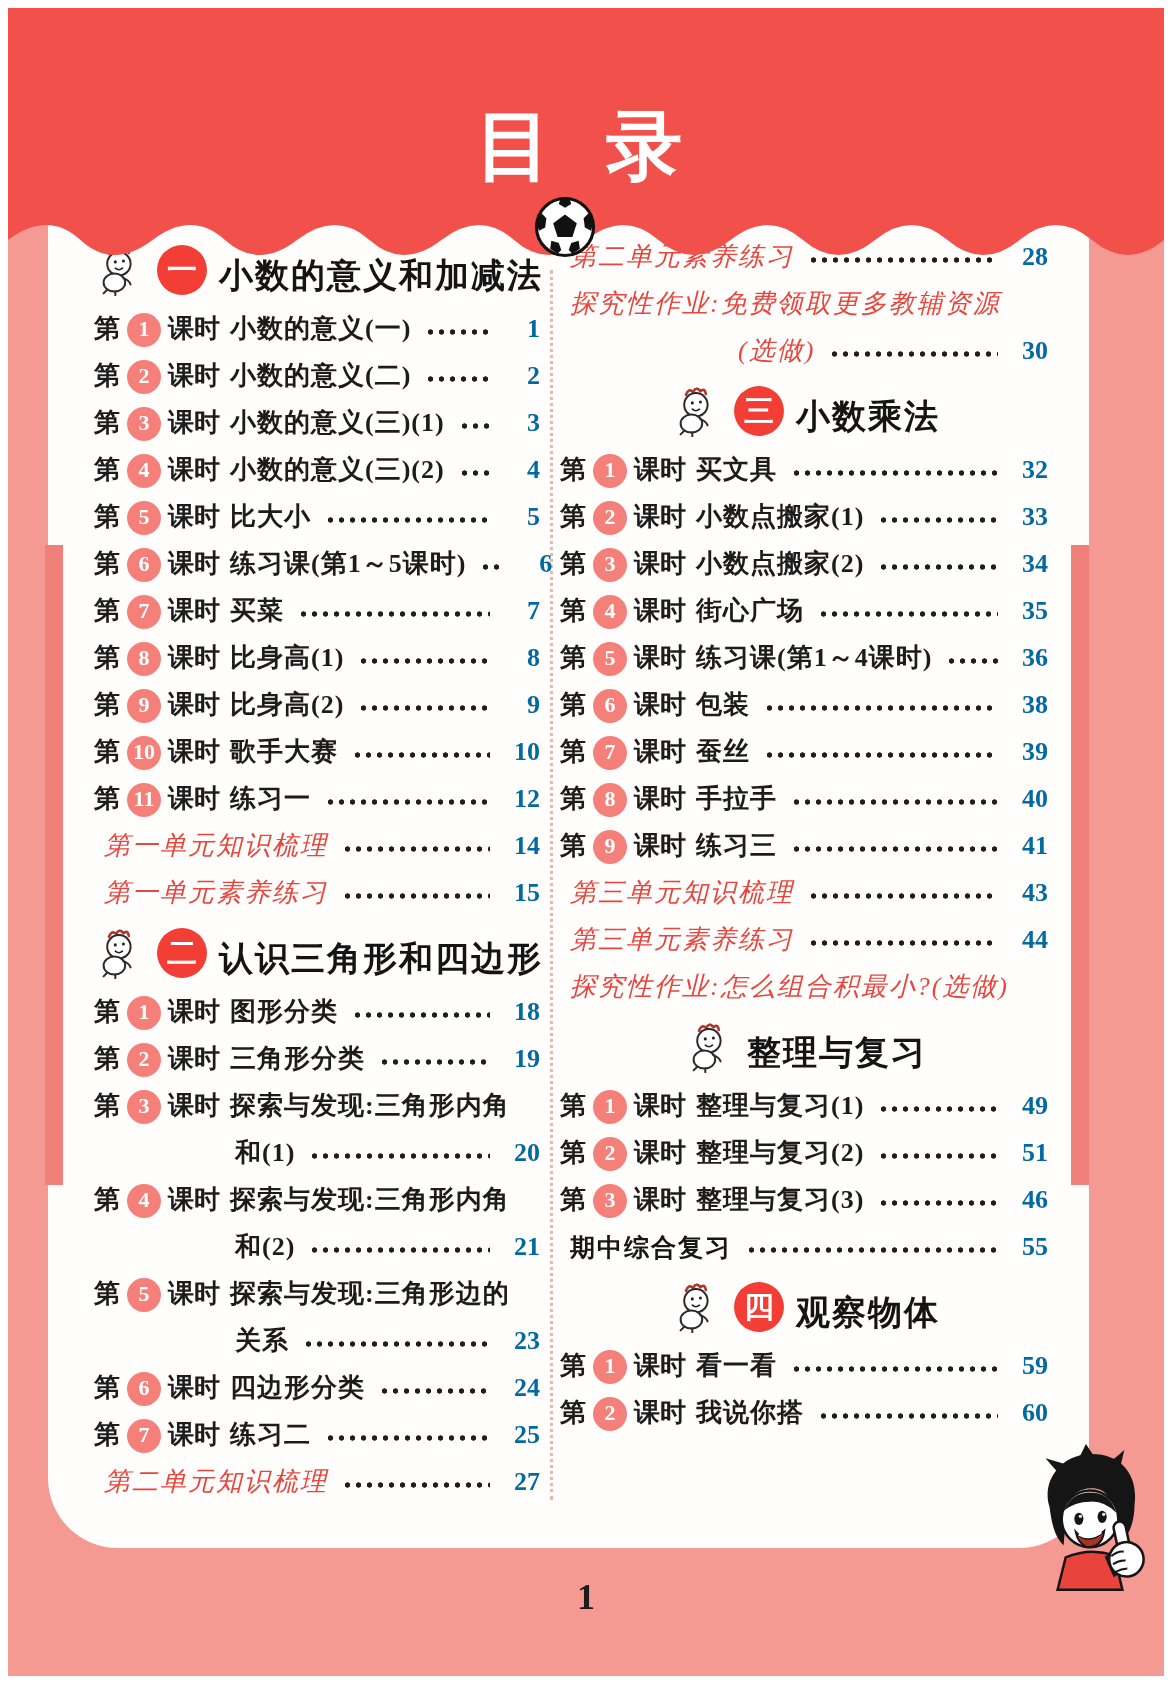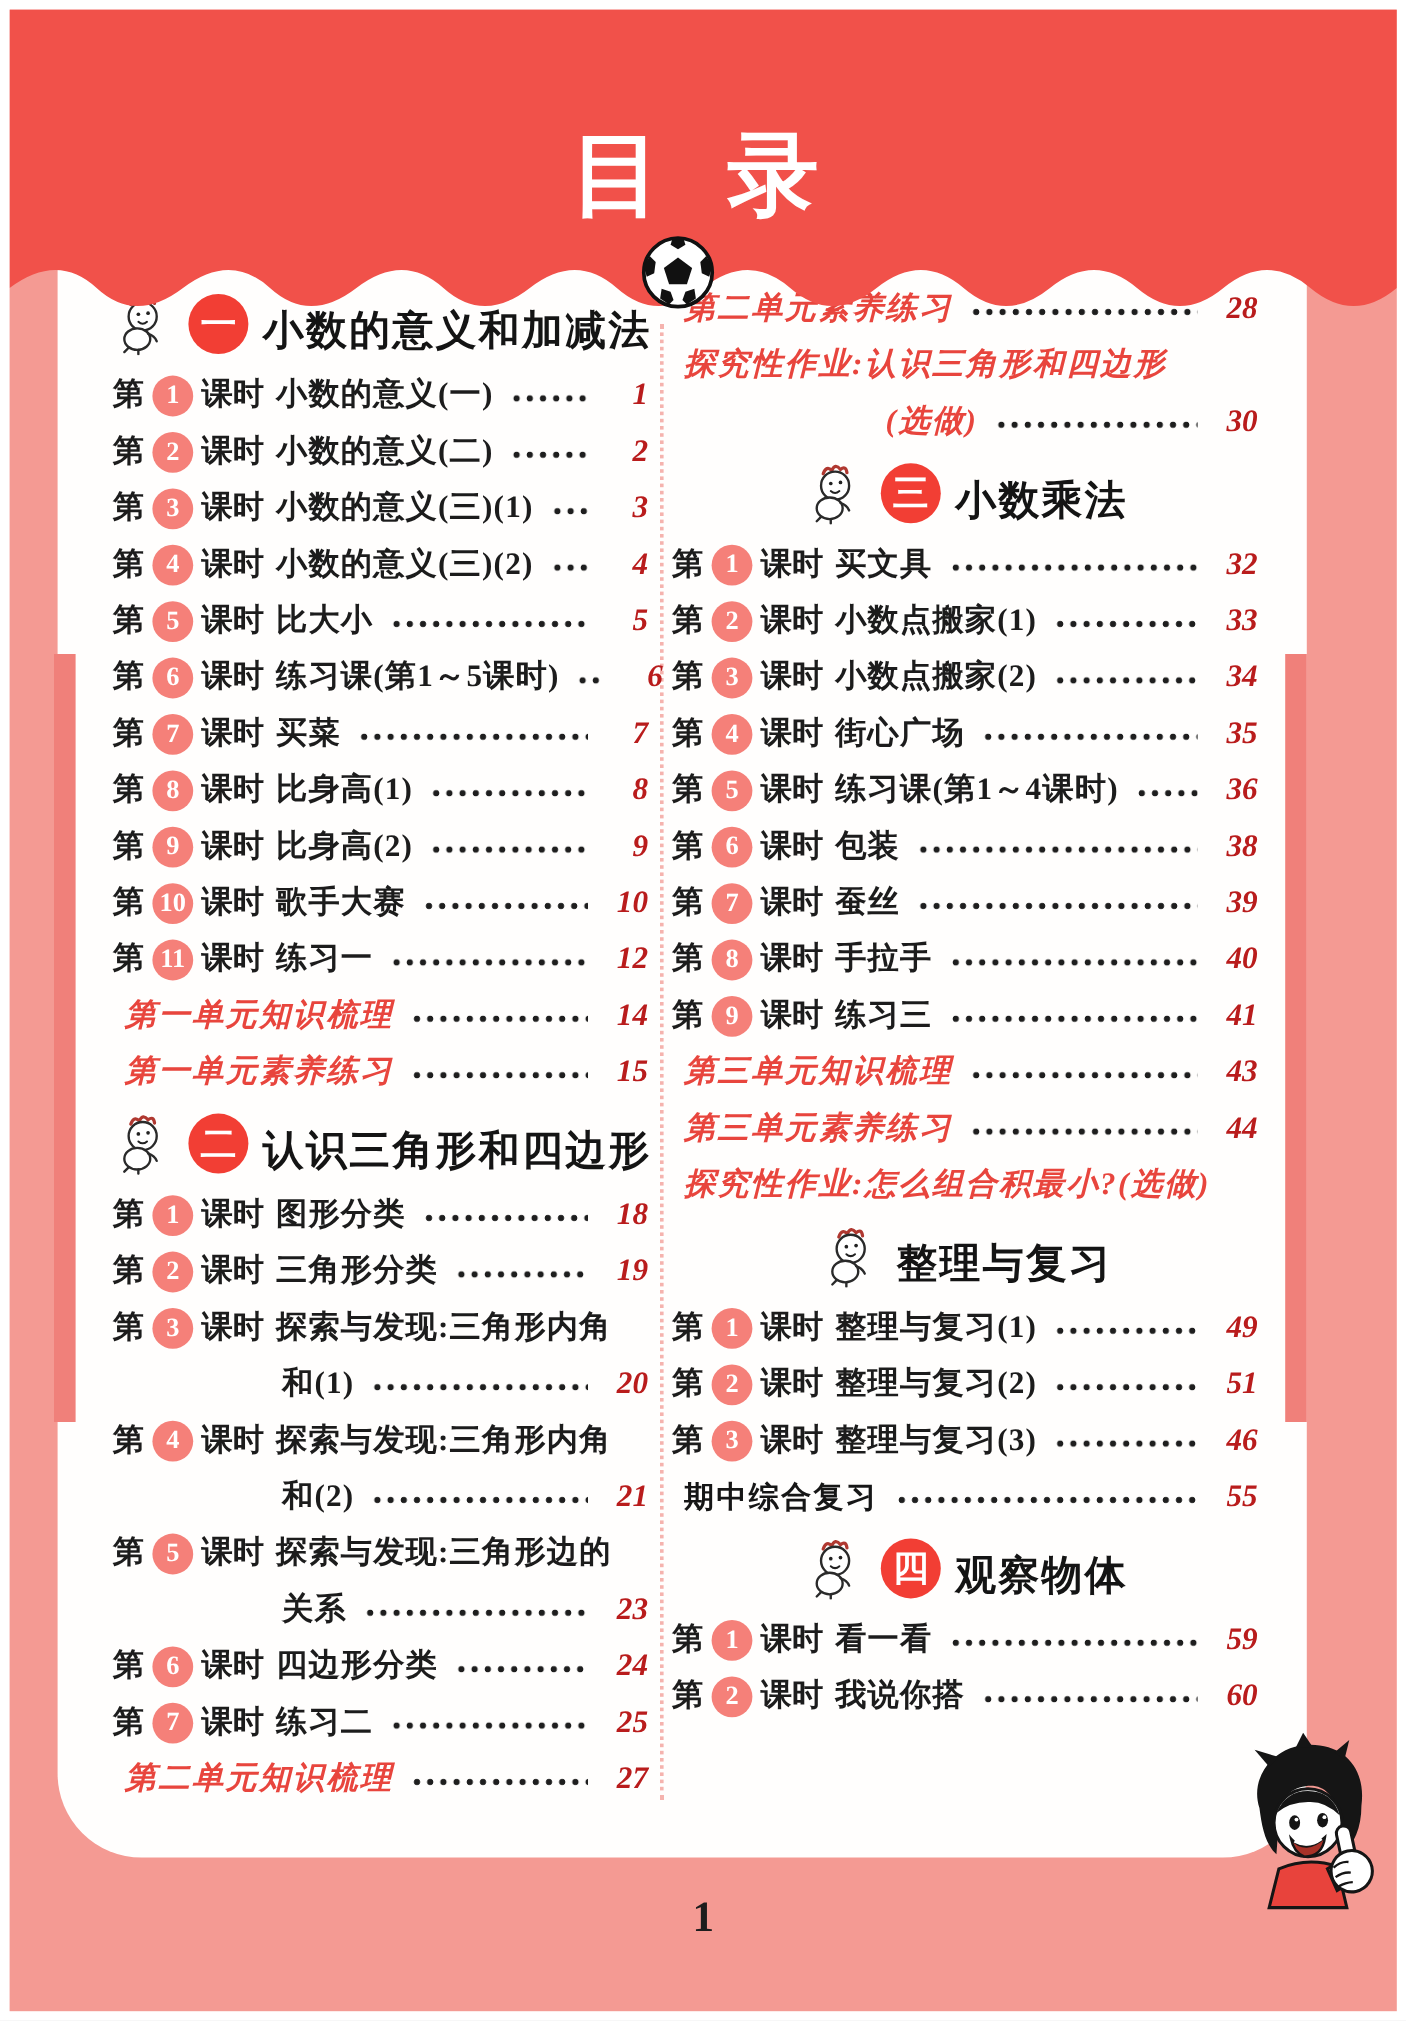--- a/index.html
+++ b/index.html
@@ -24,27 +24,27 @@
   .col.left{left:46px;width:446px;}
   .col.right{left:512px;width:488px;}
   
   .row{display:flex;align-items:center;min-height:47px;font-size:26px;font-weight:600;
        color:#1c1c1c;line-height:1.1;}
   .lbl{white-space:nowrap;}
   .circ{width:34px;height:34px;border-radius:50%;background:#f58079;color:#fff;
         display:inline-flex;align-items:center;justify-content:center;
         font-size:22px;font-weight:700;margin:0 7px;flex:0 0 auto;}
   .t{margin-left:10px;letter-spacing:1px;white-space:nowrap;}
-  .red{color:#e8453d;font-style:italic;font-weight:700;letter-spacing:2px;text-align:center;}
+  .red{color:#e8453d;font-style:italic;font-weight:400;letter-spacing:2px;text-align:center;}
   .sp-black{font-family:"DejaVu Sans",sans-serif;font-style:normal;font-weight:800;
             font-size:25px;letter-spacing:2px;color:#161616;}
   .dots{flex:1 1 30px;height:8px;margin:4px 10px 0 14px;align-self:center;min-width:22px;
         background-image:radial-gradient(circle,#1e1e1e 2.4px,transparent 2.9px);
         background-size:11px 8px;background-repeat:repeat-x;background-position:left center;}
-  .pg{min-width:40px;text-align:right;color:#b91c1c;font-weight:700;white-space:nowrap;font-style:italic;}
+  .pg{min-width:40px;text-align:right;color:#0369a1;font-weight:700;white-space:nowrap;}
   .cont{padding-left:131px;}
   .cont2{padding-left:168px;}
   
   .unit{display:flex;align-items:center;justify-content:center;gap:12px;min-height:68px;margin:2px 0;}
   .badge{width:50px;height:50px;border-radius:50%;background:#f23e34;color:#fff;
          display:inline-flex;align-items:center;justify-content:center;
          font-size:30px;font-weight:800;font-family:"DejaVu Sans",sans-serif;flex:0 0 auto;}
   .unit-title{font-size:34px;font-weight:800;letter-spacing:2px;color:#141414;
               font-family:"DejaVu Sans",sans-serif;white-space:nowrap;margin-top:11px;}
   .mascot{width:54px;height:52px;flex:0 0 auto;}
@@ -280,21 +280,21 @@
           <span class="pg">27</span>
         </div>
       </div>
     <div class="col right" id="col-right">
         <div class="row">
           <span class="t red">第二单元素养练习</span>
           <span class="dots"></span>
           <span class="pg">28</span>
         </div>
         <div class="row">
-          <span class="t red">探究性作业:认识三角形和四边形</span>
+          <span class="t red">探究性作业:免费领取更多教辅资源</span>
         </div>
         <div class="row cont2">
           <span class="t red">(选做)</span>
           <span class="dots"></span>
           <span class="pg">30</span>
         </div>
         <div class="unit">
           <svg class="mascot" viewBox="0 0 60 56" xmlns="http://www.w3.org/2000/svg">
     <path d="M20,10 q3,-8 8,-3 q3,-7 8,-1 q5,-4 6,3" fill="none" stroke="#b03830" stroke-width="3" stroke-linecap="round"></path>
     <circle cx="31" cy="21" r="13" fill="#fff" stroke="#2a2a2a" stroke-width="2.2"></circle>

